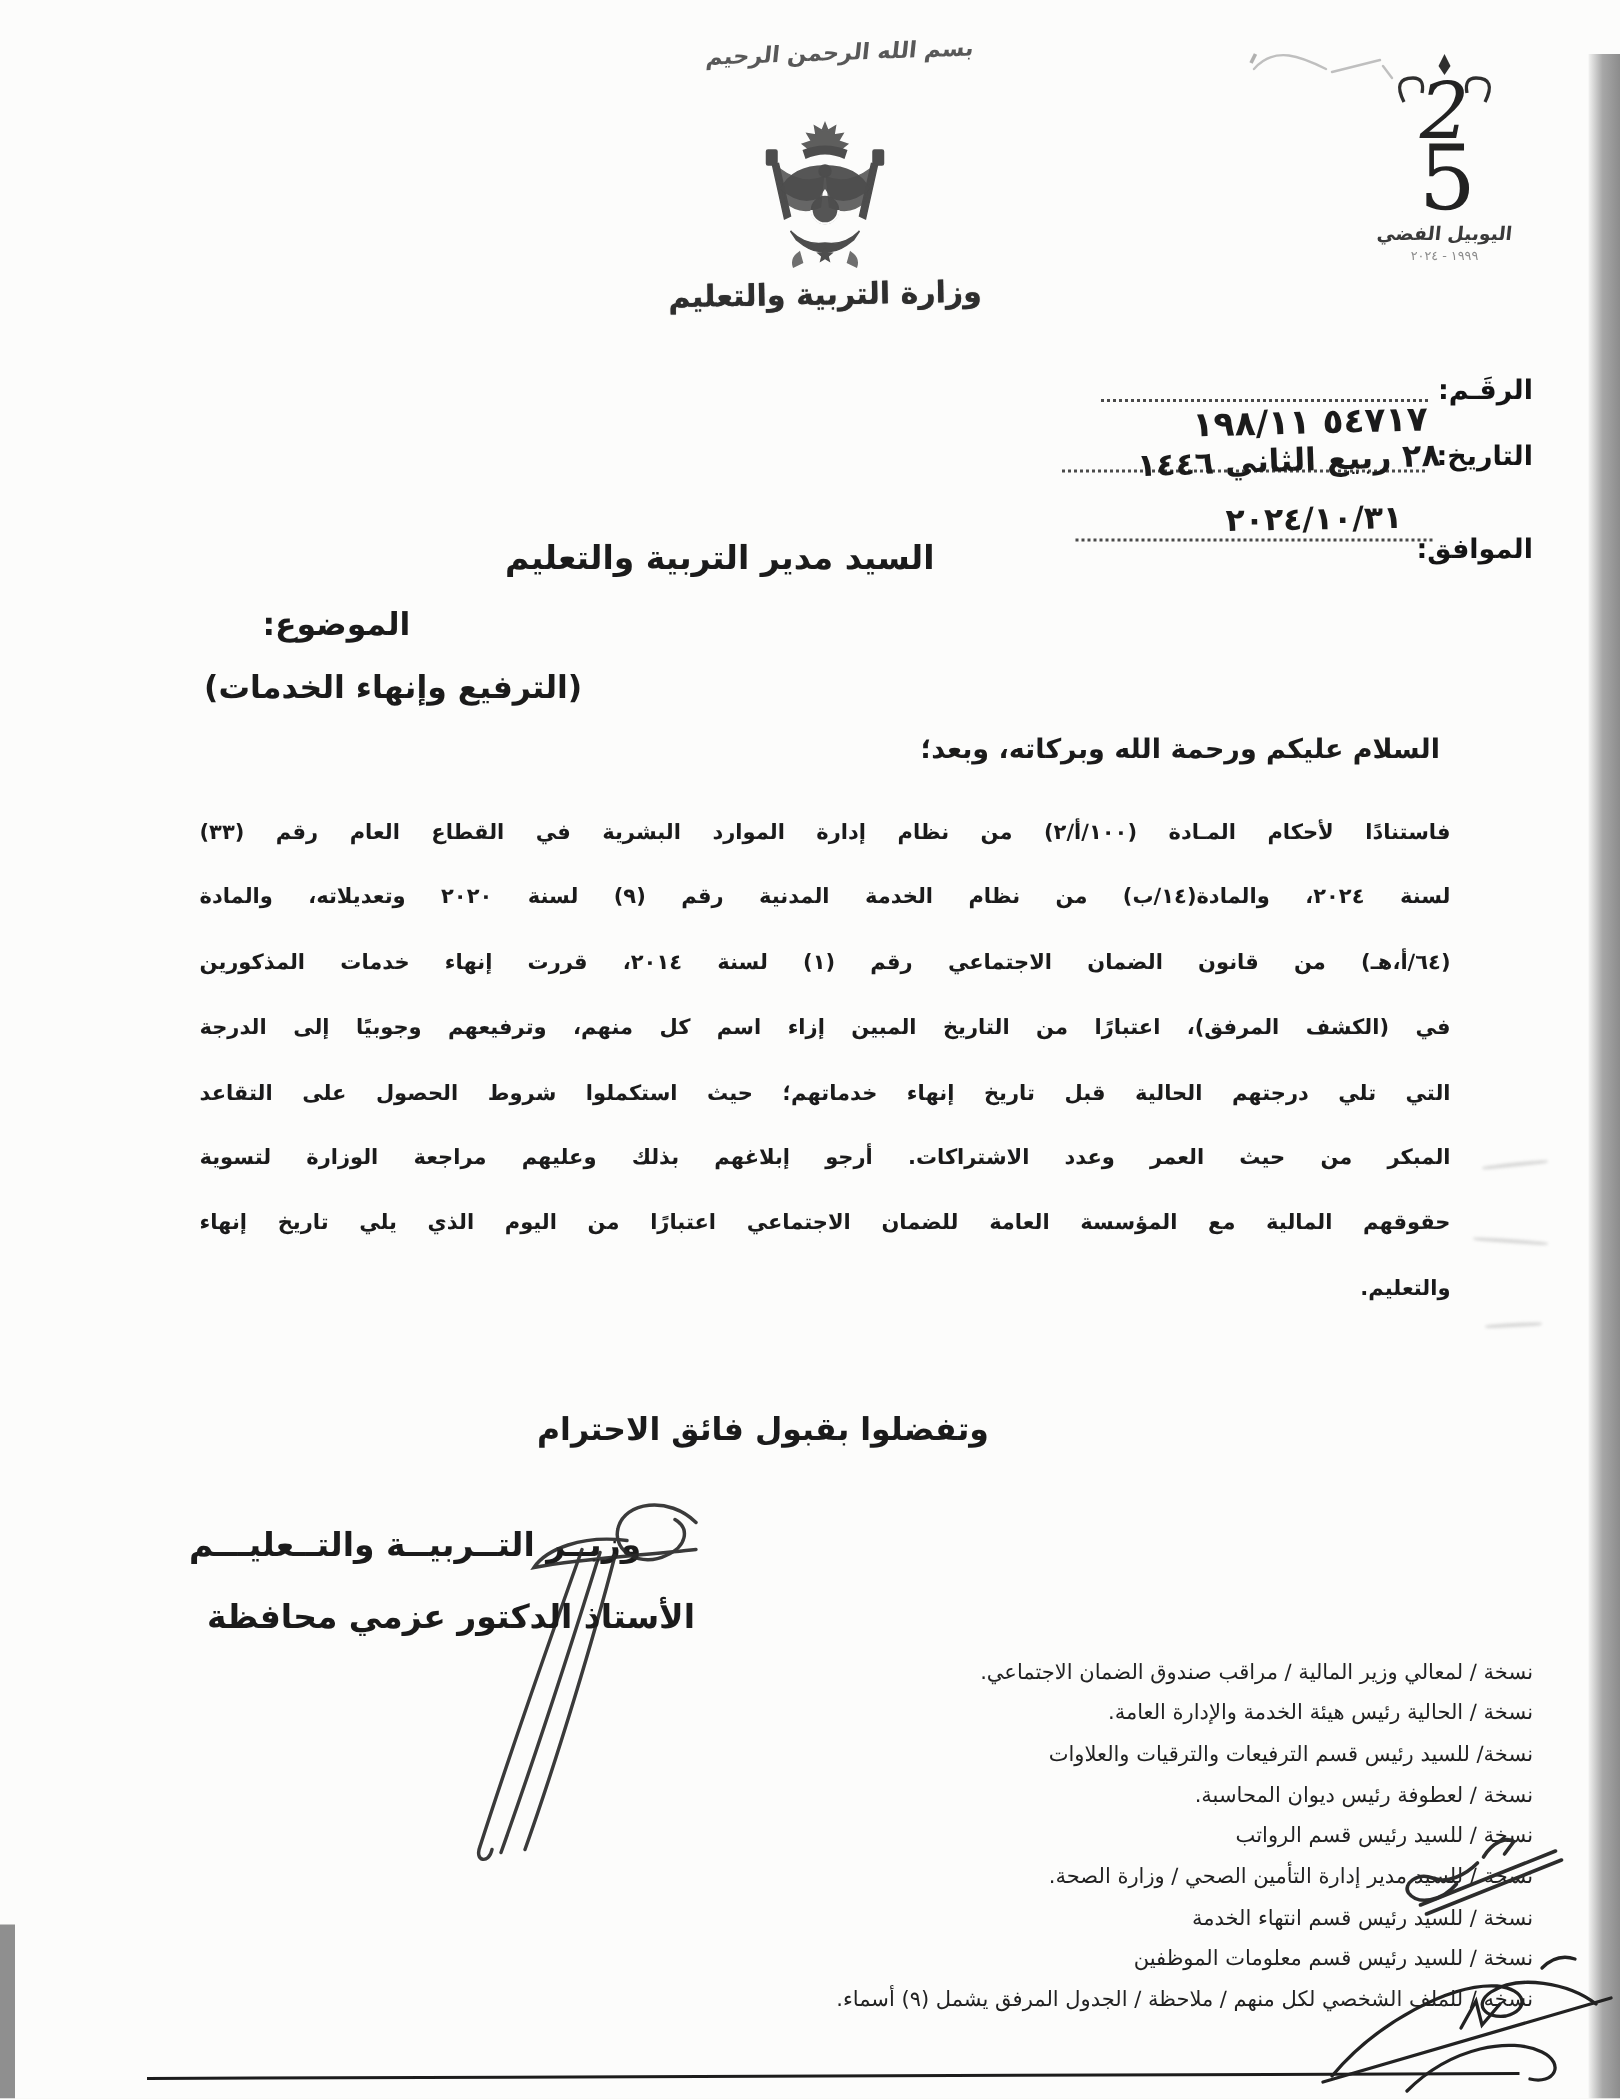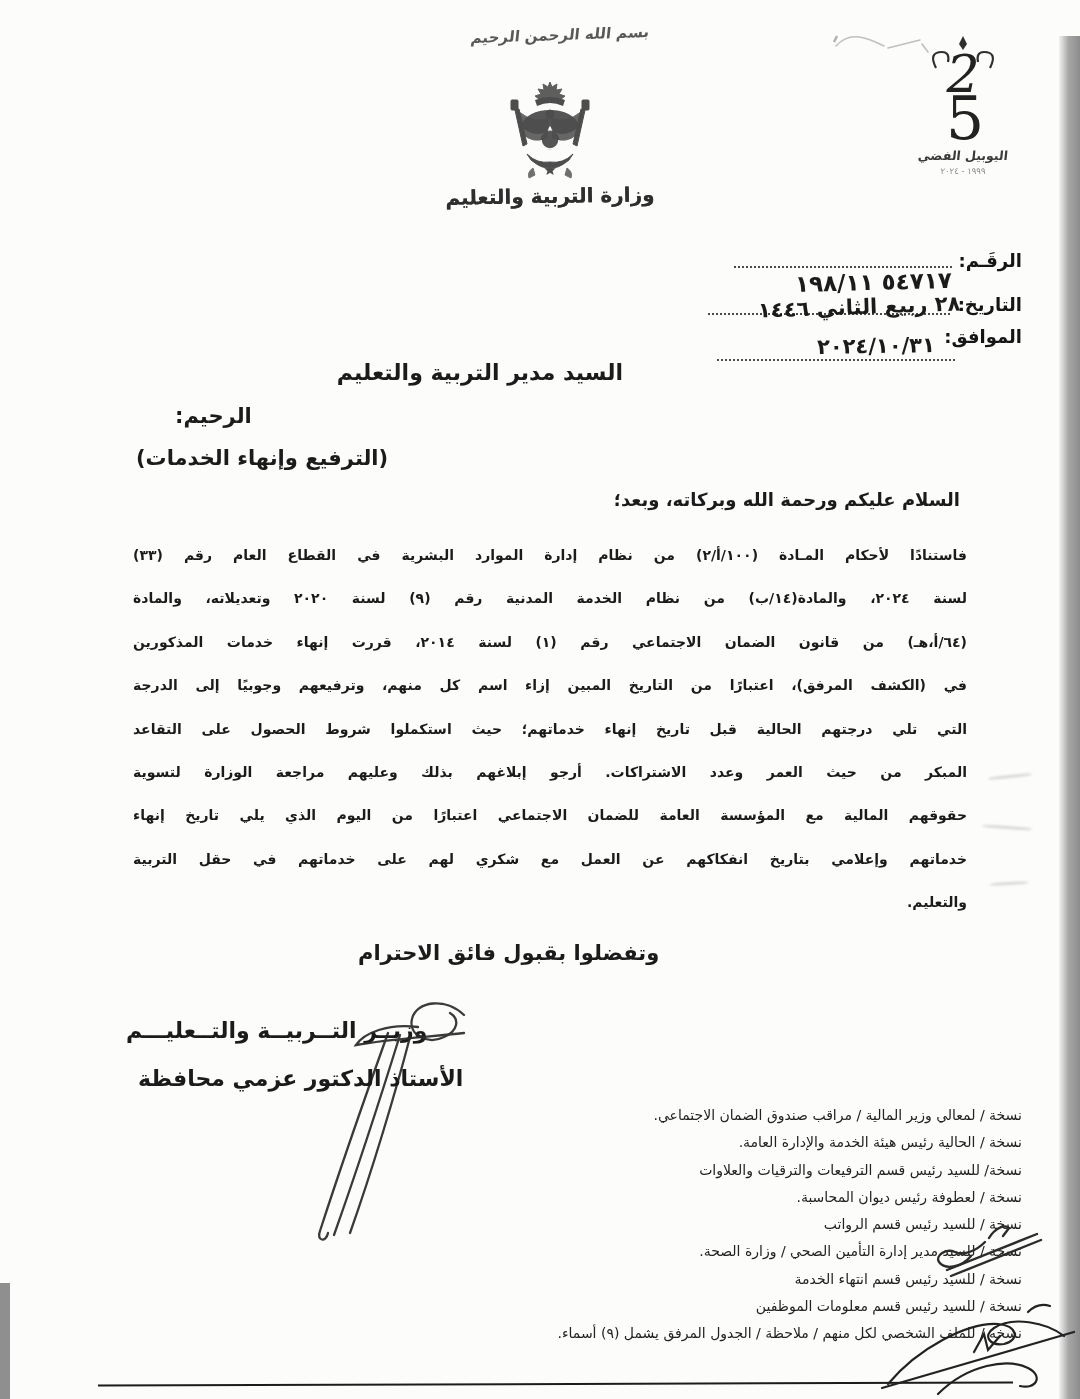--- a/index.html
+++ b/index.html
@@ -108,38 +108,37 @@
 </div>
 
 <div class="abs ref-label" style="top:250px;">الرقَـم:</div>
 <div class="abs dots" style="right:128px;top:266px;width:218px;"></div>
 <div class="abs ref-num-val">٥٤٧١٧ ١٩٨/١١</div>
 
 <div class="abs ref-label" style="top:294px;">التاريخ:</div>
 <div class="abs dots" style="right:130px;top:313px;width:242px;"></div>
 <div class="abs ref-date-val">٢٨ ربيع الثاني ١٤٤٦</div>
 
-<div class="abs ref-label" style="top:326px;">الموافق:</div>
+<div class="abs ref-label" style="top:356px;">الموافق:</div>
 <div class="abs ref-greg-val">٢٠٢٤/١٠/٣١</div>
 <div class="abs dots" style="right:125px;top:359px;width:238px;"></div>
 
 <div class="abs addressee">السيد مدير التربية والتعليم</div>
-<div class="abs subject-label">الرحيم:</div>
+<div class="abs subject-label">الموضوع:</div>
 <div class="abs subject-value">(الترفيع وإنهاء الخدمات)</div>
 <div class="abs greeting">السلام عليكم ورحمة الله وبركاته، وبعد؛</div>
 
 <div class="abs body-block">
   <div class="body-line">فاستنادًا لأحكام المـادة (١٠٠/أ/٢) من نظام إدارة الموارد البشرية في القطاع العام رقم (٣٣)</div>
   <div class="body-line">لسنة ٢٠٢٤، والمادة(١٤/ب) من نظام الخدمة المدنية رقم (٩) لسنة ٢٠٢٠ وتعديلاته، والمادة</div>
   <div class="body-line">(٦٤/أ،هـ) من قانون الضمان الاجتماعي رقم (١) لسنة ٢٠١٤، قررت إنهاء خدمات المذكورين</div>
   <div class="body-line">في (الكشف المرفق)، اعتبارًا من التاريخ المبين إزاء اسم كل منهم، وترفيعهم وجوبيًا إلى الدرجة</div>
   <div class="body-line">التي تلي درجتهم الحالية قبل تاريخ إنهاء خدماتهم؛ حيث استكملوا شروط الحصول على التقاعد</div>
   <div class="body-line">المبكر من حيث العمر وعدد الاشتراكات. أرجو إبلاغهم بذلك وعليهم مراجعة الوزارة لتسوية</div>
   <div class="body-line">حقوقهم المالية مع المؤسسة العامة للضمان الاجتماعي اعتبارًا من اليوم الذي يلي تاريخ إنهاء</div>
-  <div class="body-line">خدماتهم وإعلامي بتاريخ انفكاكهم عن العمل مع شكري لهم على خدماتهم في حقل التربية</div>
   <div class="body-line short">والتعليم.</div>
 </div>
 
 <div class="abs closing">وتفضلوا بقبول فائق الاحترام</div>
 <div class="abs signer-title">وزيــر التــربيــة والتــعليـــم</div>
 
 <div class="abs" style="left:268px;top:993px;">
   <svg width="220" height="255" viewBox="0 0 220 255">
     <g fill="none" stroke="#2a2a2a" stroke-width="2.3" stroke-linecap="round" opacity=".92">
       <path d="M196 22 C178 4 148 8 144 26 C140 42 160 52 176 44 C190 38 192 26 182 20"></path>

